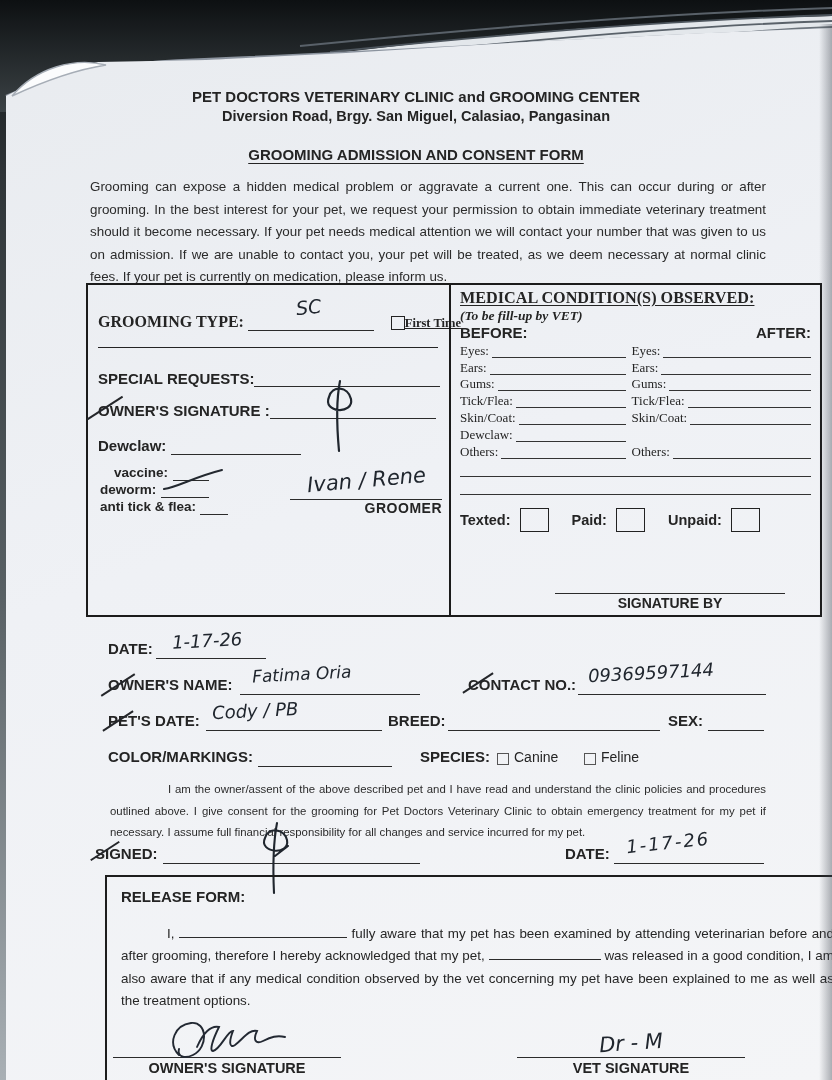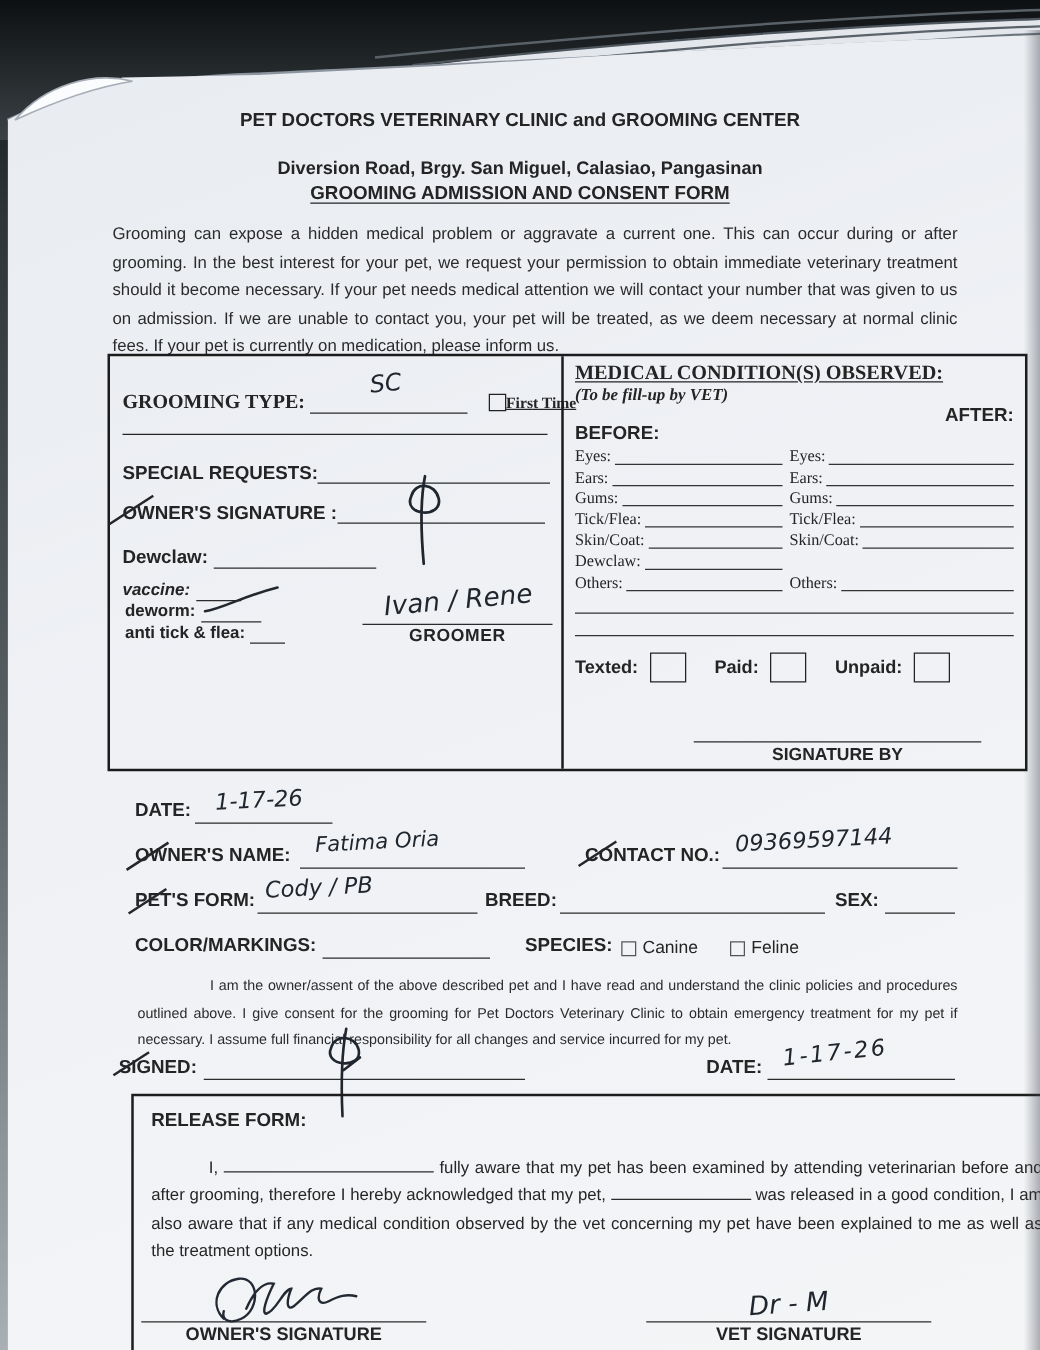--- a/index.html
+++ b/index.html
@@ -80,21 +80,21 @@
 
   <svg class="curl" width="104" height="48" viewBox="0 0 104 48">
     <path d="M4,44 C28,16 66,5 98,13 C66,18 32,31 4,44 Z" fill="#fbfcfd" stroke="#a6adb6" stroke-width="1.4"></path>
   </svg>
 
   <div class="right-shadow"></div>
 
   <div class="content">
 
     <div class="abs hdr b-sans" style="top:88px;font-size:15px;">PET DOCTORS VETERINARY CLINIC and GROOMING CENTER</div>
-    <div class="abs hdr b-sans" style="top:127px;font-size:14.5px;">Diversion Road, Brgy. San Miguel, Calasiao, Pangasinan</div>
+    <div class="abs hdr b-sans" style="top:108px;font-size:14.5px;">Diversion Road, Brgy. San Miguel, Calasiao, Pangasinan</div>
     <div class="abs hdr b-sans" style="top:146px;font-size:15px;text-decoration:underline;text-underline-offset:3px;">GROOMING ADMISSION AND CONSENT FORM</div>
 
     <div class="abs intro">Grooming can expose a hidden medical problem or aggravate a current one. This can occur during or after grooming. In the best interest for your pet, we request your permission to obtain immediate veterinary treatment should it become necessary. If your pet needs medical attention we will contact your number that was given to us on admission. If we are unable to contact you, your pet will be treated, as we deem necessary at normal clinic fees. If your pet is currently on medication, please inform us.</div>
 
     <div class="abs main-box">
 
       <div class="cell-l">
         <div class="abs" style="top:28px;left:10px;width:345px;white-space:nowrap;">
           <span class="b-serif" style="font-size:16px;margin-top:32px;">GROOMING TYPE:</span>
           <span class="line" style="width:126px;position:relative;">
@@ -116,48 +116,48 @@
         <span class="strike" style="left:-4px;top:122px;width:42px;"></span>
         <svg class="abs" style="left:228px;top:92px;" width="44" height="78" viewBox="0 0 44 78">
           <path d="M24,4 C20,24 21,52 23,74 M13,20 C6,36 38,38 35,22 C32,9 16,8 13,20" stroke="#20262e" stroke-width="2.2" fill="none" stroke-linecap="round"></path>
         </svg>
 
         <div class="abs" style="top:152px;left:10px;white-space:nowrap;">
           <span class="b-sans" style="font-size:15px;">Dewclaw:</span>
           <span class="line" style="width:130px;"></span>
         </div>
 
-        <div class="abs" style="top:178px;left:10px;white-space:nowrap;font-style:italic;">
+        <div class="abs" style="top:178px;left:26px;white-space:nowrap;">
           <span class="b-sans" style="font-size:13.5px;">vaccine:</span>
           <span class="line" style="width:36px;height:13px;"></span>
         </div>
         <div class="abs" style="top:195px;left:12px;white-space:nowrap;text-align:center;">
           <span class="b-sans" style="font-size:13.5px;">deworm:</span>
           <span class="line" style="width:48px;height:13px;"></span>
         </div>
         <svg class="abs" style="left:72px;top:182px;" width="66" height="26" viewBox="0 0 66 26">
           <path d="M4,22 C18,20 34,10 62,3" stroke="#23282f" stroke-width="2" fill="none" stroke-linecap="round"></path>
         </svg>
         <div class="abs" style="top:212px;left:12px;white-space:nowrap;">
           <span class="b-sans" style="font-size:13.5px;">anti tick &amp; flea:</span>
           <span class="line" style="width:28px;height:13px;"></span>
         </div>
 
         <div class="abs" style="top:166px;left:202px;width:152px;text-align:center;">
           <div class="hand" style="font-size:21px;transform:rotate(-5deg);height:46px;line-height:58px;">Ivan / Rene</div>
           <div style="border-top:1.7px solid #2b2b2b;margin-top:2px;"></div>
-          <div class="b-sans" style="font-size:14px;letter-spacing:.5px;">GROOMER</div>
+          <div class="b-sans" style="font-size:14px;letter-spacing:.5px;text-align:right;">GROOMER</div>
         </div>
       </div>
 
       <div class="cell-r">
         <div class="b-serif" style="font-size:16.2px;text-decoration:underline;text-underline-offset:2px;">MEDICAL CONDITION(S) OBSERVED:</div>
         <div class="b-serif" style="font-size:13.5px;font-style:italic;">(To be fill-up by VET)</div>
         <div class="ba-row">
-          <div class="ba-col-l b-sans" style="font-size:15px;margin-top:14px;">BEFORE:</div>
+          <div class="ba-col-l b-sans" style="font-size:15px;">BEFORE:</div>
           <div class="ba-col-r b-sans" style="font-size:15px;text-align:right;">AFTER:</div>
         </div>
 
         <div class="ba-row mrow">
             <div class="ba-col-l mrow">
               <span class="serif">Eyes:</span>
               <span class="fill"></span>
             </div>
             <div class="ba-col-r mrow" style="padding-left:6px;">
               <span class="serif">Eyes:</span>
@@ -249,21 +249,21 @@
 
     <span class="abs fld-label" style="left:108px;top:676px;">OWNER'S NAME:</span>
     <span class="strike" style="left:98px;top:684px;width:40px;"></span>
     <span class="abs line" style="left:240px;top:678px;width:180px;"></span>
     <span class="abs hand" style="left:252px;top:664px;font-size:17px;transform:rotate(-3deg);">Fatima Oria</span>
     <span class="abs fld-label" style="left:468px;top:676px;">CONTACT NO.:</span>
     <span class="strike" style="left:460px;top:682px;width:36px;"></span>
     <span class="abs line" style="left:578px;top:678px;width:188px;"></span>
     <span class="abs hand" style="left:588px;top:662px;font-size:18px;transform:rotate(-3deg);">09369597144</span>
 
-    <span class="abs fld-label" style="left:108px;top:712px;">PET'S FORM:</span>
+    <span class="abs fld-label" style="left:108px;top:712px;">PET'S DATE:</span>
     <span class="strike" style="left:100px;top:720px;width:36px;"></span>
     <span class="abs line" style="left:206px;top:714px;width:176px;"></span>
     <span class="abs hand" style="left:212px;top:700px;font-size:18px;transform:rotate(-3deg);">Cody / PB</span>
     <span class="abs fld-label" style="left:388px;top:712px;">BREED:</span>
     <span class="abs line" style="left:448px;top:714px;width:212px;"></span>
     <span class="abs fld-label" style="left:668px;top:712px;">SEX:</span>
     <span class="abs line" style="left:708px;top:714px;width:56px;"></span>
 
     <span class="abs fld-label" style="left:108px;top:748px;">COLOR/MARKINGS:</span>
     <span class="abs line" style="left:258px;top:750px;width:134px;"></span>

